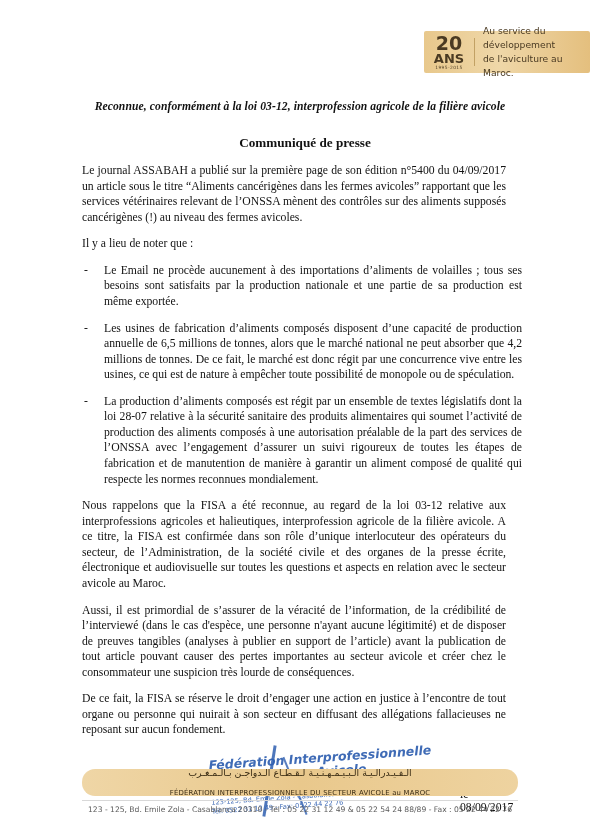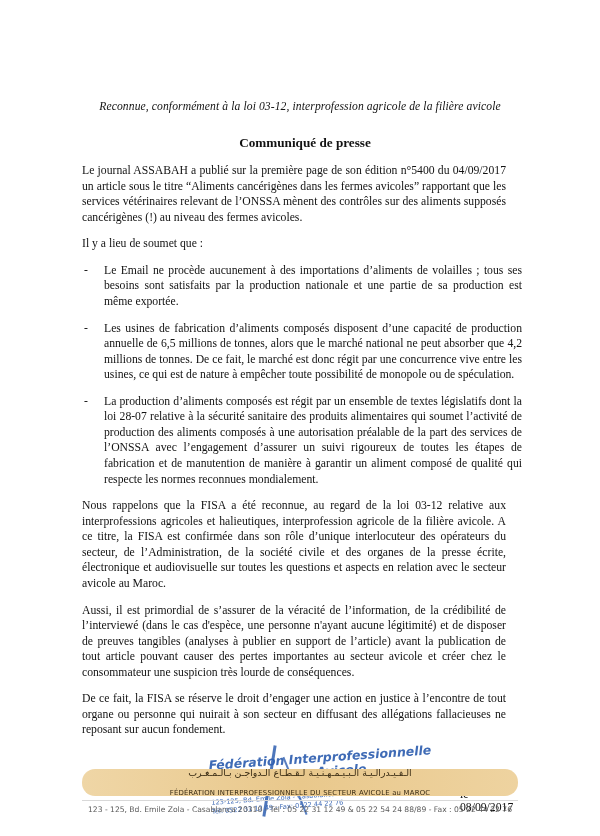--- a/index.html
+++ b/index.html
@@ -45,21 +45,21 @@
   .badge-sep{width:1px;height:28px;background:#c9a straighten;background:#c2a164;flex:none;}
   .badge-tag{
     padding-left:8px;
     font-family:"DejaVu Sans", sans-serif;
     font-size:9.2px;color:#4a3a22;line-height:1.5;
   }
 
   
   .subtitle{
     text-align:center;
-    font-style:italic;font-weight:normal;
+    font-style:italic;font-weight:bold;
     font-size:11.6px;
     margin:8px 0 0 0;
     padding:0 28px;
     letter-spacing:.1px;
   }
   .doc-title{
     text-align:center;font-weight:bold;font-size:13.2px;
     margin-top:22px;
     padding-left:10px;
   }
@@ -132,30 +132,42 @@
   }
 </style>
 </head>
 <body>
 
 <div class="page">
 
   <div class="header">
 
 
+    <div class="badge">
+      <div class="badge-num">
+        <span class="badge-20">20</span>
+        <span class="badge-ans">ANS</span>
+        <span class="badge-years">1995-2015</span>
+      </div>
+      <div class="badge-sep"></div>
+      <div class="badge-tag">
+        <div>Au service du développement</div>
+        <div>de l'aviculture au Maroc.</div>
+      </div>
+    </div>
   </div>
 
   <div class="subtitle">Reconnue, conformément à la loi 03-12,  interprofession agricole de la filière avicole</div>
 
   <div class="doc-title">Communiqué de presse</div>
 
   <div class="body-wrap">
 
     <p class="para">Le journal ASSABAH a publié sur la première page de son édition n°5400 du 04/09/2017 un article sous le titre “Aliments cancérigènes dans les fermes avicoles” rapportant que les services vétérinaires relevant de l’ONSSA mènent des contrôles sur des aliments supposés cancérigènes (!) au niveau des fermes avicoles.</p>
-    <p class="para">Il y a lieu de soumet que :</p>
+    <p class="para">Il y a lieu de noter que :</p>
 
     <ul class="notes">
       <li>
         <span class="dash">-</span>
         <span>Le Email ne procède aucunement à des importations d’aliments de volailles ; tous ses besoins sont satisfaits par la production nationale et une partie de sa production est même exportée.</span>
       </li>
       <li>
         <span class="dash">-</span>
         <span>Les usines de fabrication d’aliments composés disposent d’une capacité de production annuelle de 6,5 millions de tonnes, alors que le marché national ne peut absorber que 4,2 millions de tonnes. De ce fait, le marché est donc régit par une concurrence vive entre les usines, ce qui est de nature à empêcher toute possibilité de monopole ou de spéculation.</span>
       </li>

